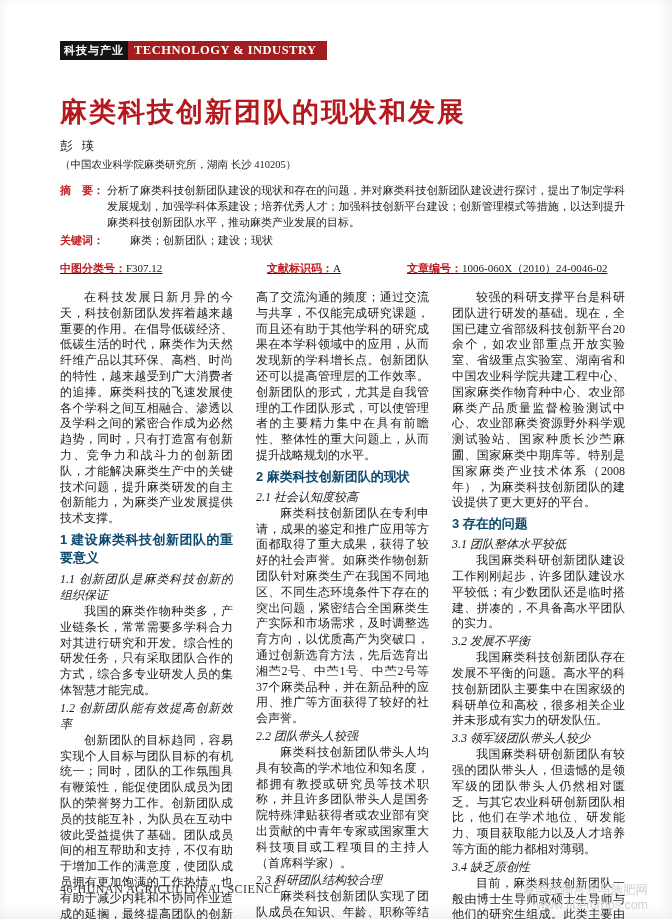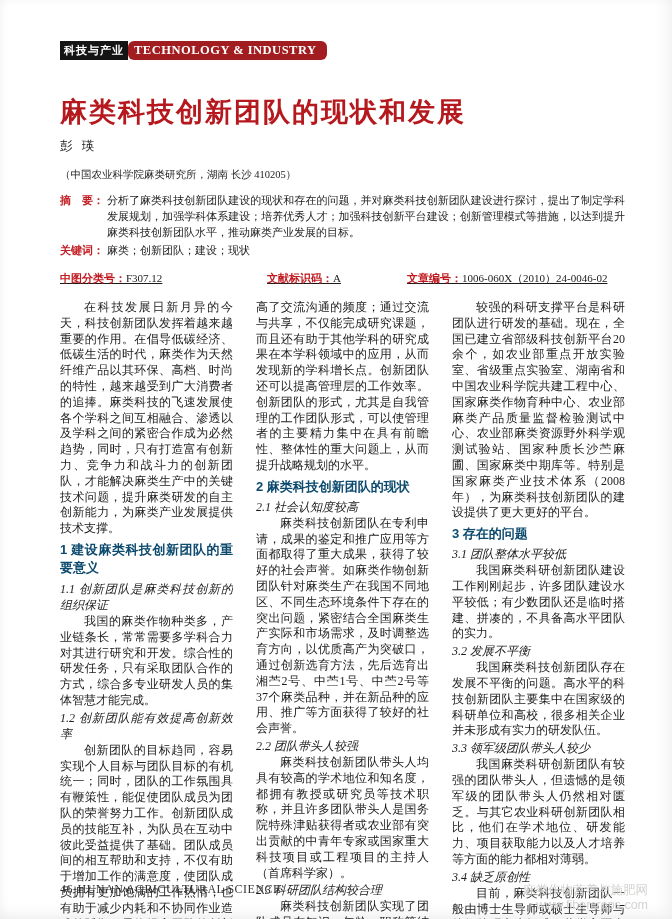--- a/index.html
+++ b/index.html
@@ -11,35 +11,35 @@
     box-shadow: inset -6px -6px 14px rgba(0,0,0,0.05), inset 3px 0 8px rgba(0,0,0,0.03);
   }
   
   .banner { display:inline-flex; align-items:stretch; height:19px; }
   .banner-cn {
     background:#141414; color:#fff; font-family:"Liberation Sans","DejaVu Sans",sans-serif;
     font-weight:bold; font-size:11px; line-height:19px; padding:0 4px; letter-spacing:1px;
   }
   .banner-en {
     background:#a11d20; color:#fff; font-family:"Liberation Serif",serif;
-    font-weight:bold; font-size:12.5px; line-height:19px; padding:0 10px 0 6px; letter-spacing:0.5px;border-radius:6px;
+    font-weight:bold; font-size:12.5px; line-height:19px; padding:0 10px 0 6px; letter-spacing:0.5px;
   }
   
   .title {
     margin-top:36px; color:#b5191e; font-family:"Liberation Sans","DejaVu Sans",sans-serif;
     font-weight:bold; font-size:27px; letter-spacing:2px; line-height:32px;
   }
   .author { margin-top:10px; font-size:12.5px; letter-spacing:3px; }
-  .affil  { margin-top:13px; font-size:10.5px; color:#222; }
+  .affil  { margin-top:3px; font-size:10.5px; color:#222; }
   
   .meta { margin-top:10px; font-size:11px; line-height:16px; }
   .abs-row { display:flex; }
   .meta-label { color:#c11a20; font-weight:bold; flex:0 0 47px; white-space:nowrap; }
   .abs-text { flex:1; text-align:justify; }
-  .kw-row { display:flex; margin-top:2px; }
+  .kw-row { display:flex; margin-top:2px;gap:23px; }
   .clc-row { display:flex; margin-top:12px;text-decoration:underline; }
   .clc-group { white-space:nowrap; }
   .clc-group .meta-label { display:inline; }
   .g1 { width:207px; } .g2 { width:140px; }
   
   .columns { display:flex; gap:23px; margin-top:14px; height:632px; }
   .col { flex:1 1 0; overflow:hidden; text-align:justify; font-size:12px; line-height:15.8px; }
   .col-left { display:flex; flex-direction:column; }
   .para { text-indent:2em; }
   .para-cont { text-indent:0; }

